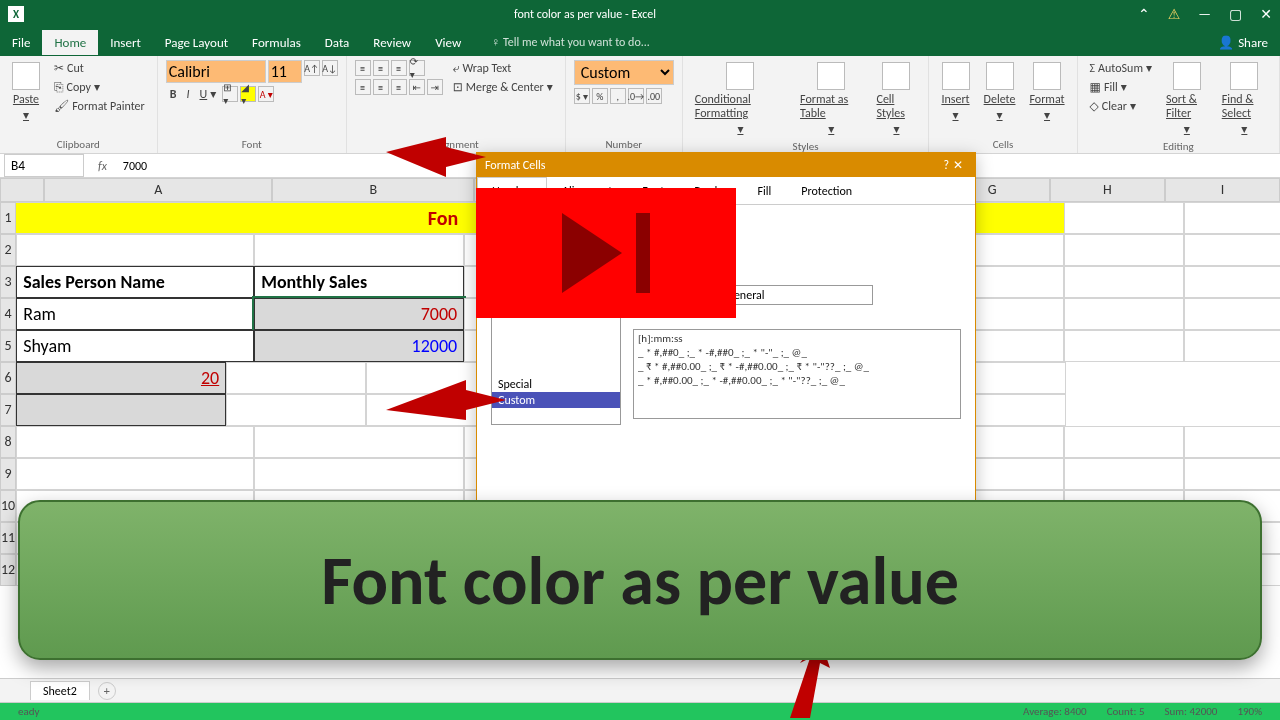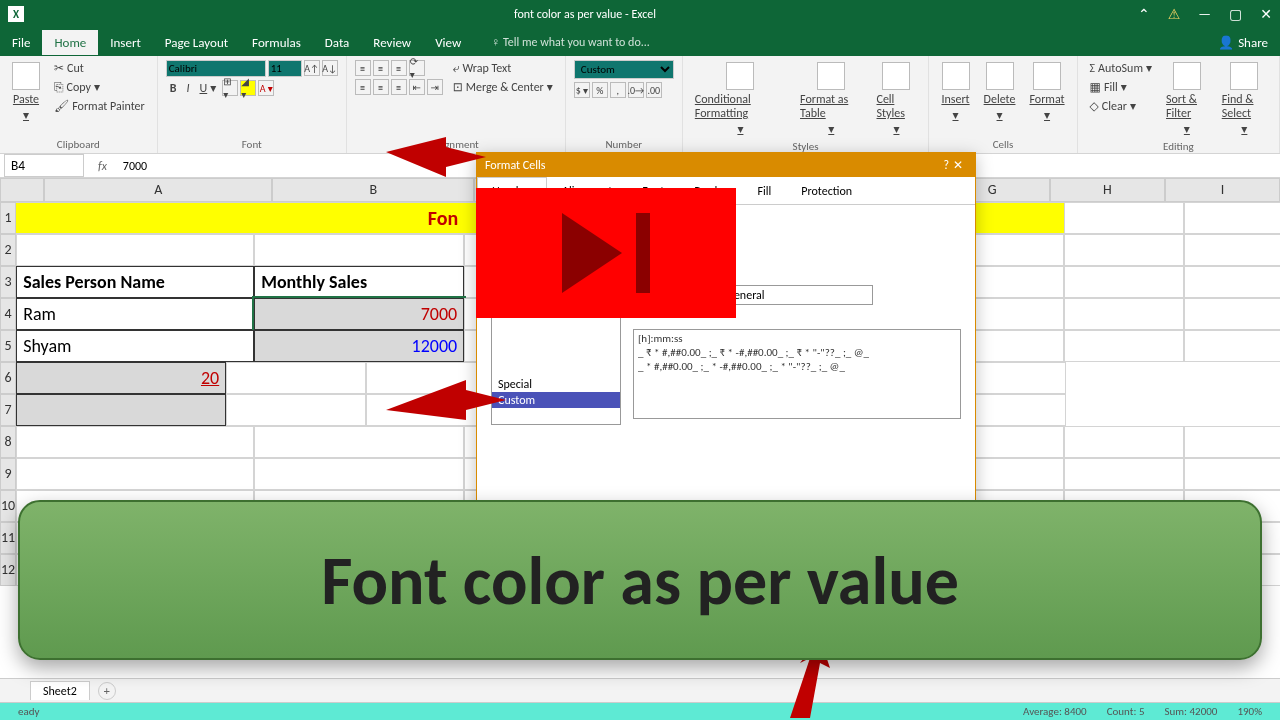--- a/index.html
+++ b/index.html
@@ -21,21 +21,21 @@
 .ribbon { background: #f3f3f3; height: 98px; border-bottom: 1px solid #d4d4d4; display: flex; font-size: 12px; color: #444; }
 .ribbon .group { border-right: 1px solid #e1e1e1; padding: 4px 8px 0 8px; display: flex; flex-direction: column; justify-content: space-between; }
 .ribbon .group-label { font-size: 11px; color: #666; text-align: center; padding: 2px 0; }
 .ribbon .gcontent { display: flex; gap: 6px; align-items: flex-start; }
 .ribbon .col { display: flex; flex-direction: column; gap: 3px; }
 .ribbon .btn { padding: 1px 4px; cursor: pointer; white-space: nowrap; display:flex;align-items:center;gap:3px;}
 .ribbon .rowbtns { display: flex; gap: 2px; }
 .ribbon .small-icon{width:16px;height:16px;display:inline-flex;align-items:center;justify-content:center;border:1px solid #bbb;font-size:10px;}
 .ribbon .bigbtn{display:flex;flex-direction:column;align-items:center;gap:2px;padding:2px 4px;cursor:pointer;text-decoration:underline;}
 .ribbon .bigicon{width:28px;height:28px;border:1px solid #bbb;background:#fff;}
-.ribbon select,.ribbon input{font-size:11px;border:1px solid #ccc;padding:1px 2px;background:#0f766e;}
+.ribbon select,.ribbon input{font-size:16px;border:1px solid #ccc;padding:1px 2px;background:#fdba74;}
 
 .formula-bar { height: 24px; display: flex; align-items: center; border-bottom: 1px solid #d4d4d4; font-size: 12px; }
 .formula-bar .namebox { width: 80px; border: 1px solid #ccc; padding: 2px 6px; margin: 0 4px; background:#fff;}
 .formula-bar .fx { padding: 0 10px; font-style: italic; color: #666; }
 .formula-bar .finput { flex: 1; padding: 2px 6px; }
 
 .sheet-area { position: relative; overflow: hidden; }
 .col-headers { display: flex; height: 24px; background: #e6e6e6; }
 .col-headers .rh-corner { width: 46px; border: 1px solid #ccc; background:#e6e6e6;}
 .col-headers .ch { border: 1px solid #ccc; text-align: center; font-size: 14px; line-height: 22px; color:#333; background:#e6e6e6;}
@@ -76,21 +76,21 @@
 .arrow { position:absolute; z-index:50; }
 .arrow svg{display:block;}
 
 .banner { position:absolute; left:18px; top:500px; width:1244px; height:160px; background: linear-gradient(#7fb36a,#5f9a4f); border-radius:22px; border:2px solid #3d7030; box-shadow: 0 8px 20px rgba(0,0,0,.35); display:flex; align-items:center; justify-content:center; z-index:60;}
 .banner .btext{ font-size:68px; font-weight:bold; color:#222; }
 
 .sheet-tabs { position:absolute; bottom:18px; left:0; right:0; height:24px; background:#f3f3f3; border-top:1px solid #ccc; display:flex; align-items:center; font-size:12px; padding:0 30px; z-index:5;}
 .sheet-tabs .stab{ background:#fff; border:1px solid #ccc; border-bottom:none; padding:2px 12px; cursor:pointer;}
 .sheet-tabs .sadd{ margin-left:8px; width:18px;height:18px; border:1px solid #ccc; border-radius:50%; text-align:center; line-height:16px; cursor:pointer; color:#666;}
 
-.statusbar { position:absolute; bottom:0; left:0; right:0; height:18px; background:#5eead4; border-top:1px solid #ccc; font-size:11px; display:flex; align-items:center; padding:0 8px; color:#555; z-index:5;}
+.statusbar { position:absolute; bottom:0; left:0; right:0; height:18px; background:#22c55e; border-top:1px solid #ccc; font-size:11px; display:flex; align-items:center; padding:0 8px; color:#555; z-index:5;}
 .statusbar .spacer{flex:1;}
 .statusbar span{margin:0 10px;}
 </style>
 </head>
 <body>
 
 <div class="titlebar">
   <div class="app-icon">X</div>
   <div class="title-center">font color as per value - Excel</div>
   <div class="win-controls">
@@ -413,20 +413,21 @@
           <div class="catitem">Special</div>
           <div class="catitem sel">Custom</div>
         </div>
       </div>
       <div style="flex:1;">
         <div style="height:70px"></div>
         <input class="formatinput" value="ral;[Blue][&gt;10000]General" style="">
         <div style="height:8px"></div>
         <div class="typebox">
             <div>[h]:mm:ss</div>
+            <div>_ * #,##0_ ;_ * -#,##0_ ;_ * "-"_ ;_ @_</div>
             <div>_ ₹ * #,##0.00_ ;_ ₹ * -#,##0.00_ ;_ ₹ * "-"??_ ;_ @_</div>
             <div>_ * #,##0.00_ ;_ * -#,##0.00_ ;_ * "-"??_ ;_ @_</div>
           </div>
       </div>
     </div>
   </div>
   <div class="d-buttons">
     <button class="primary">OK</button>
     <button>Cancel</button>
   </div>

